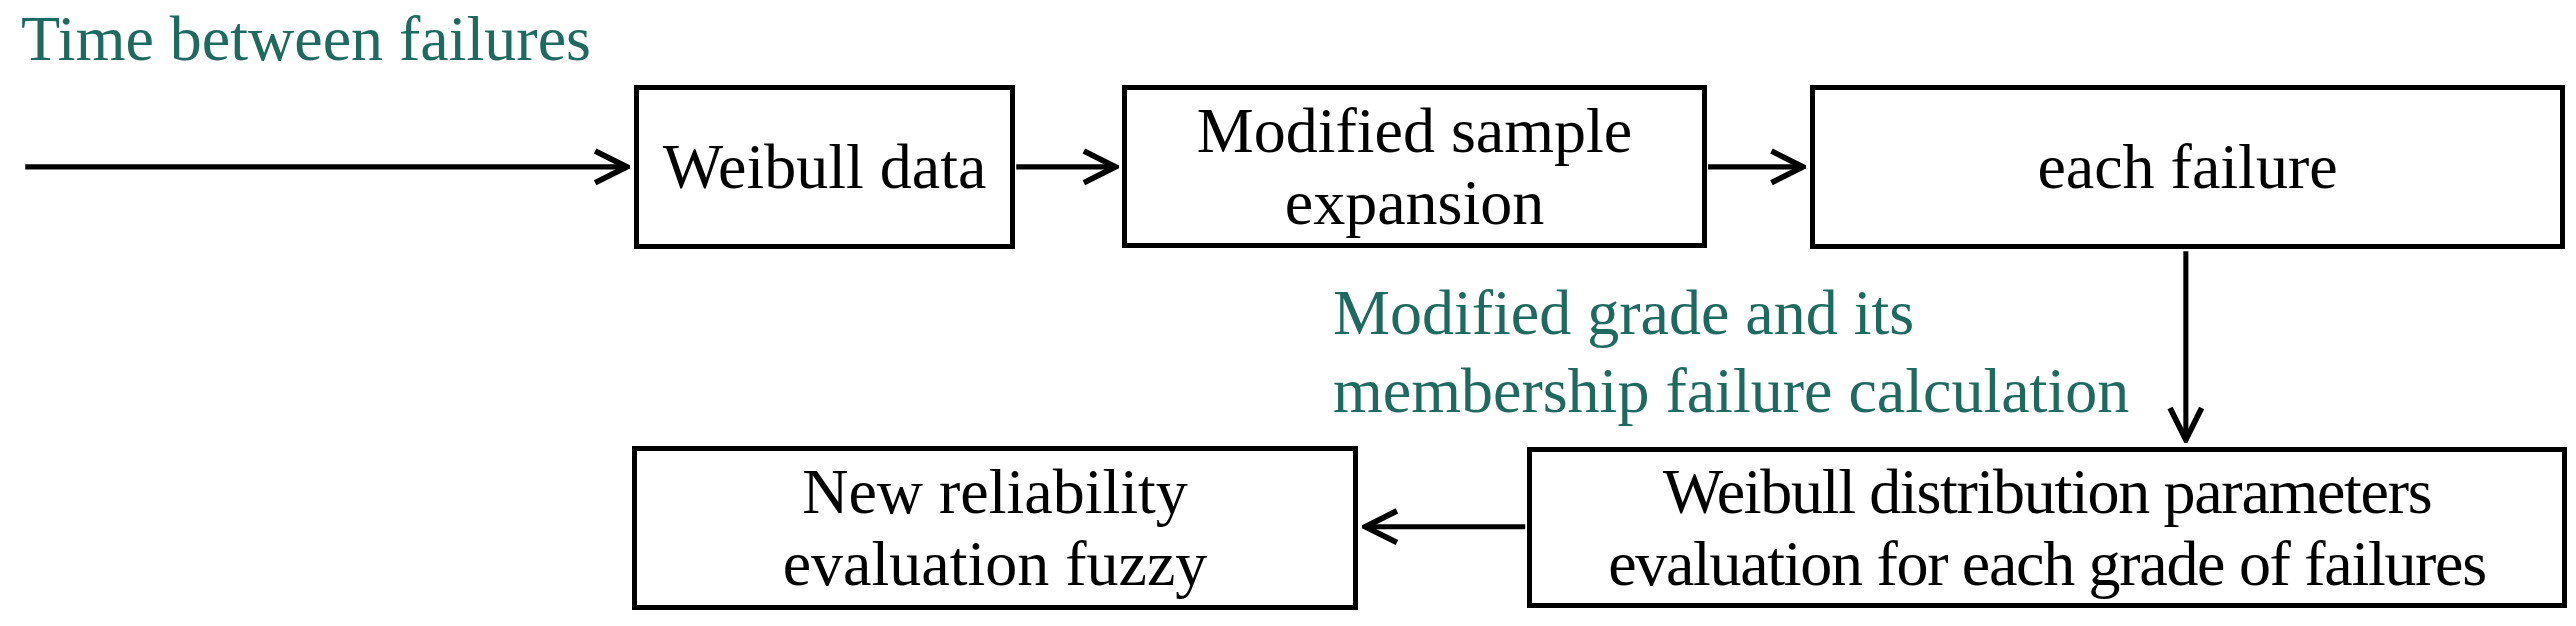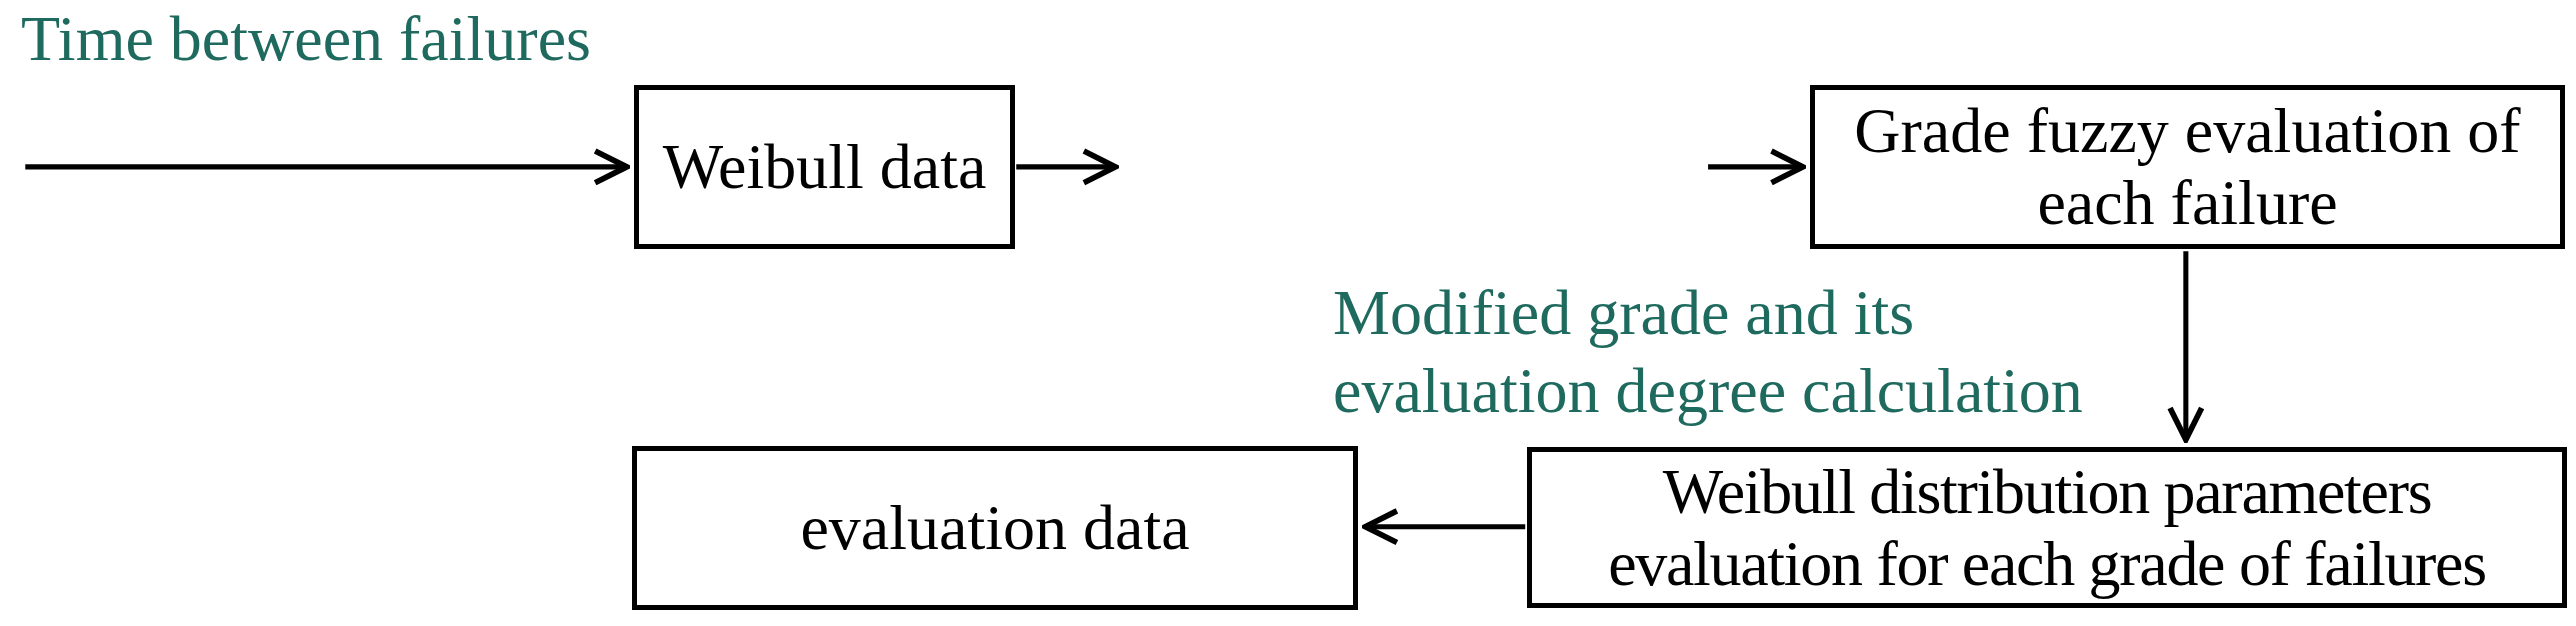--- a/index.html
+++ b/index.html
@@ -71,33 +71,37 @@
   </svg>
 
   <div class="note" id="note-input">
     <div>Time between failures</div>
   </div>
 
   <div class="flow-box" id="box-failure-data">
     <div>Weibull data</div>
   </div>
 
+  <div class="flow-box" id="box-modified">
+    <div>Modified sample</div>
+    <div>expansion</div>
+  </div>
 
   <div class="flow-box" id="box-grade-fuzzy">
-    <div>Grade fuzzy evaluation of</div>
     <div>each failure</div>
   </div>
 
   <div class="note" id="note-membership">
     <div>Modified grade and its</div>
-    <div>evaluation degree calculation</div>
+    <div>membership failure calculation</div>
   </div>
 
   <div class="flow-box" id="box-new-model">
-    <div>evaluation data</div>
+    <div>New reliability</div>
+    <div>evaluation fuzzy</div>
   </div>
 
   <div class="flow-box" id="box-weibull">
     <div>Weibull distribution parameters</div>
     <div>evaluation for each grade of failures</div>
   </div>
 
 </div>
 
 

